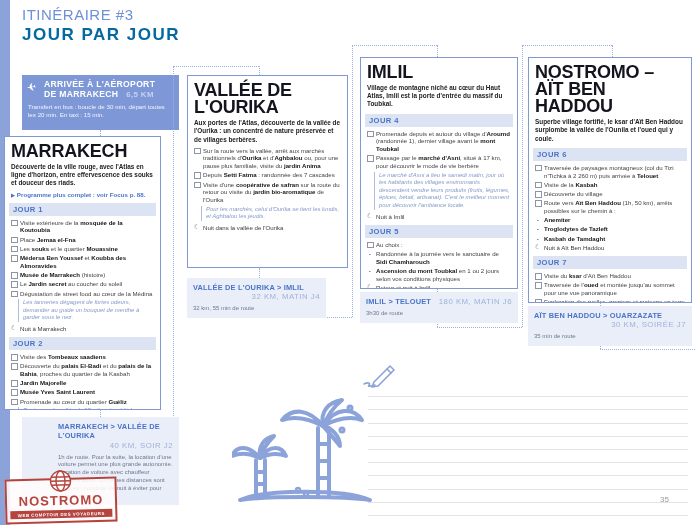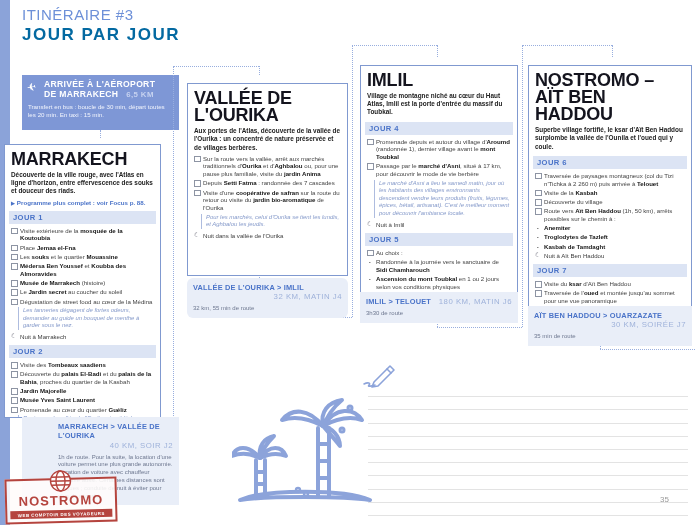--- a/index.html
+++ b/index.html
@@ -15,21 +15,21 @@
   
   .arrival{position:absolute;left:22px;top:75px;width:157px;height:55px;background:#7e97d6;color:#fff;
            box-sizing:border-box;padding:5px 6px 4px 6px;}
   .plane{position:absolute;left:5px;top:6px;font-size:11px;display:inline-block;transform:scaleX(-1) rotate(12deg);}
   .arr-title{margin-left:16px;font-size:8.6px;font-weight:800;letter-spacing:.3px;line-height:1.15;}
   .arr-dist{font-weight:600;color:#c6d2f0;font-size:7.8px;letter-spacing:.4px;margin-left:8px;}
   .arr-note{margin:3px 0 0 0;font-size:6.2px;line-height:1.3;color:#f2f5fd;}
 
   
   .city-box{position:absolute;background:#fff;border:1.4px solid #8099d0;box-sizing:border-box;
-            padding:5px 6px;overflow:hidden;margin-top:8px;}
+            padding:5px 6px;overflow:hidden;}
   .city-title{margin:1px 0 3px 0;font-size:18px;line-height:.95;font-weight:900;color:#14141e;letter-spacing:-.2px;}
   .city-intro{margin:0 0 3px 0;font-size:6.4px;line-height:1.28;font-weight:700;color:#222;}
   .focus{margin:0 0 4px 0;font-size:6.2px;font-weight:700;color:#4a73c8;}
   .focus .arrow{font-size:5px;margin-right:2px;}
   .day-band{background:#dce4f4;color:#4a73c8;font-weight:800;font-size:7.6px;letter-spacing:.4px;
             padding:2px 4px;margin:5px -2px 3px -2px;}
   .item{position:relative;padding-left:9px;margin:0 0 1.5px 0;font-size:6.1px;line-height:1.27;color:#444;}
   .item .b{font-weight:800;color:#151515;}
   .checkbox{position:absolute;left:0;top:1px;width:4.6px;height:4.6px;border:.9px solid #8d94a3;background:#fff;}
   .bullet-dot{position:absolute;left:2px;top:0;color:#333;font-weight:800;}
@@ -140,21 +140,21 @@
       </div>
       <div class="city-box" style="left: 187px; top: 75px; width: 161px; height: 193px;">
         <div class="city-title">VALLÉE DE L'OURIKA</div>
         <p class="city-intro">Aux portes de l'Atlas, découverte de la vallée de l'Ourika : un concentré de nature préservée et de villages berbères.</p>
         <div class="item"><span class="checkbox"></span><span class="itx"><span>Sur la route vers la vallée, arrêt aux marchés traditionnels d'</span><span class="b">Ourika</span><span> et d'</span><span class="b">Aghbalou</span><span> ou, pour une pause plus familiale, visite du </span><span class="b">jardin Anima</span></span></div>
         <div class="item"><span class="checkbox"></span><span class="itx"><span>Depuis </span><span class="b">Setti Fatma</span><span> : randonnée des 7 cascades</span></span></div>
         <div class="item"><span class="checkbox"></span><span class="itx"><span>Visite d'une </span><span class="b">coopérative de safran</span><span> sur la route du retour ou visite du </span><span class="b">jardin bio-aromatique</span><span> de l'Ourika</span></span></div>
         <div class="note">Pour les marchés, celui d'Ourika se tient les lundis, et Aghbalou les jeudis.</div>
         <div class="night"><span class="moon">☾</span><span>Nuit dans la vallée de l'Ourika</span></div>
       </div>
-      <div class="transition" style="left: 187px; top: 278px; width: 161px; border-radius: 6px;">
+      <div class="transition" style="left: 187px; top: 278px; width: 139px;">
         <div class="tr-title">VALLÉE DE L'OURIKA &gt; IMLIL</div>
         <div class="tr-meta">32 KM, MATIN J4</div>
         <div class="tr-desc">32 km, 55 min de route</div>
       </div>
       <div class="city-box" style="left: 360px; top: 57px; width: 158px; height: 232px;">
         <div class="city-title">IMLIL</div>
         <p class="city-intro">Village de montagne niché au cœur du Haut Atlas, Imlil est la porte d'entrée du massif du Toubkal.</p>
         <div class="day-band">JOUR 4</div>
         <div class="item"><span class="checkbox"></span><span class="itx"><span>Promenade depuis et autour du village d'</span><span class="b">Aroumd</span><span> (randonnée 1), dernier village avant le </span><span class="b">mont Toubkal</span></span></div>
         <div class="item"><span class="checkbox"></span><span class="itx"><span>Passage par le </span><span class="b">marché d'Asni</span><span>, situé à 17 km, pour découvrir le mode de vie berbère</span></span></div>

